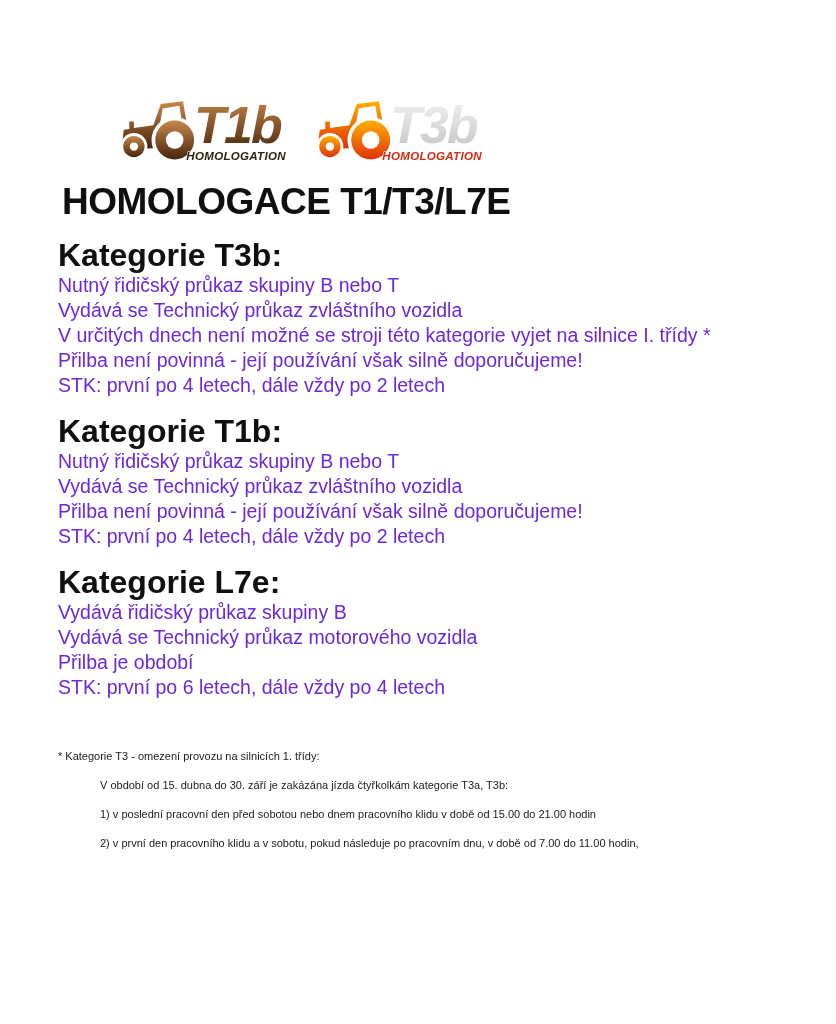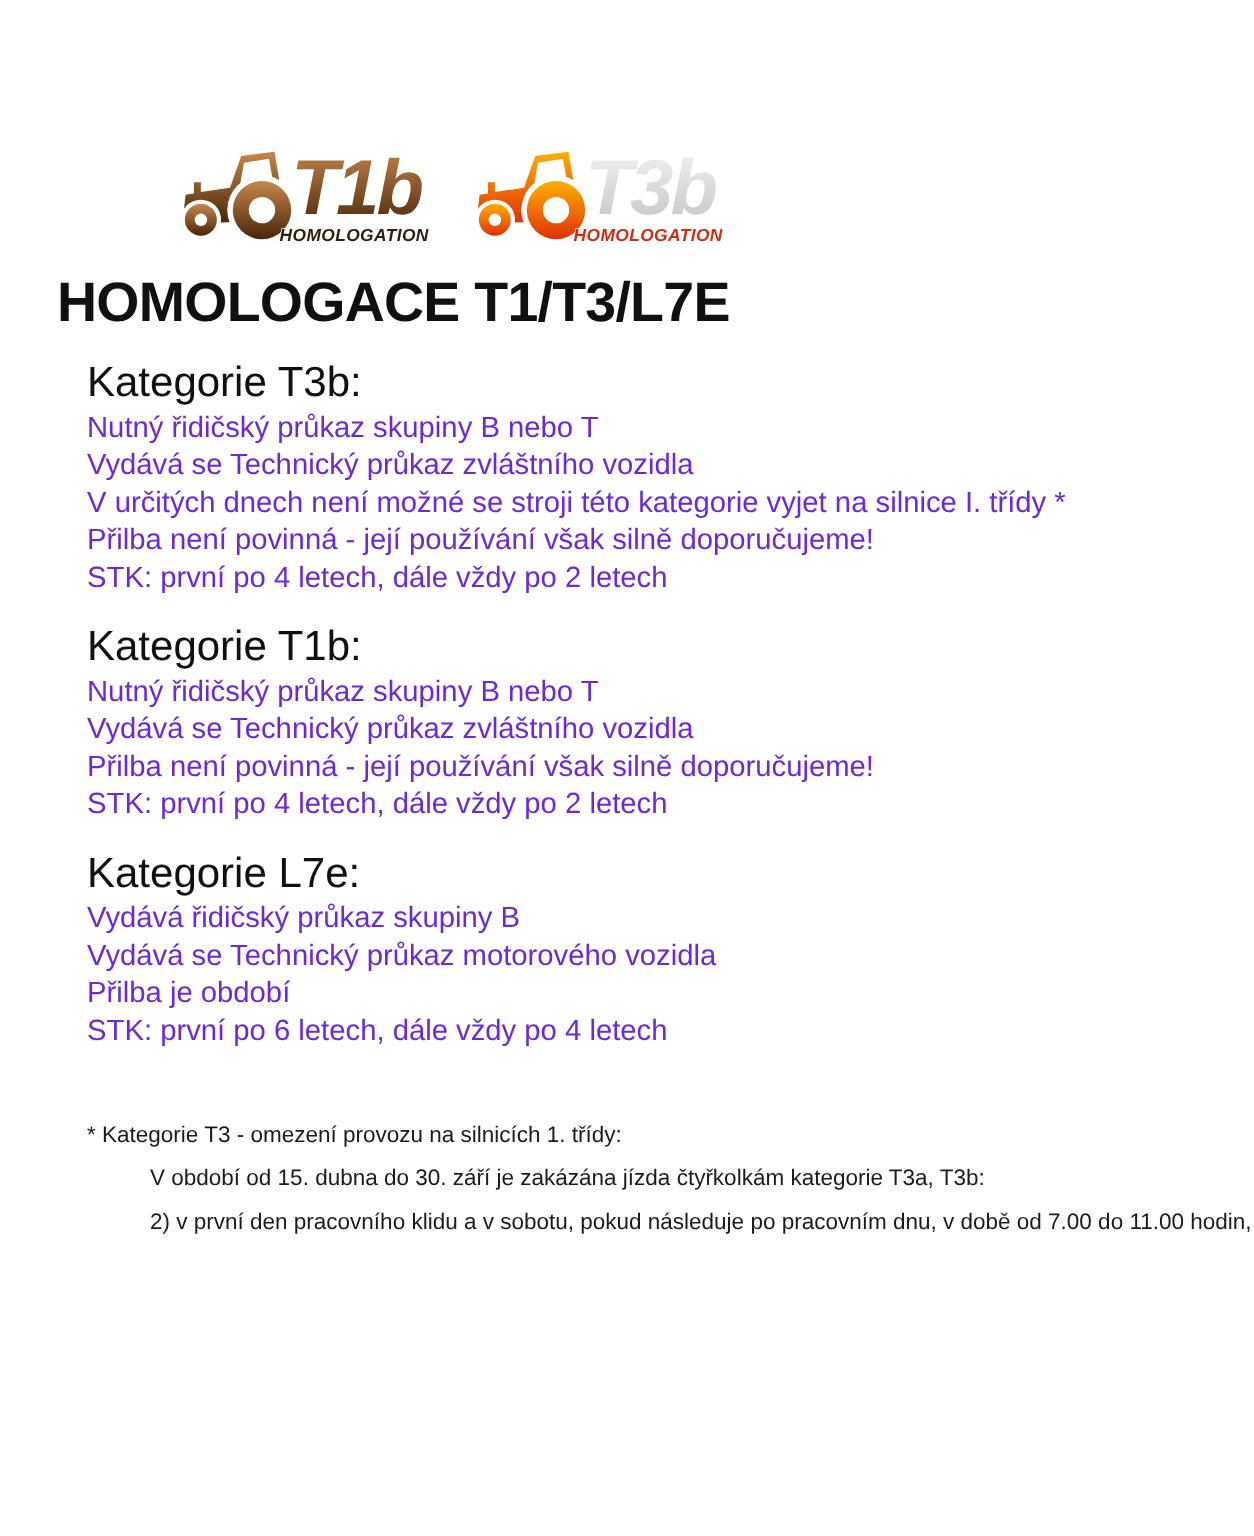--- a/index.html
+++ b/index.html
@@ -41,48 +41,48 @@
     font-style: italic;
     font-weight: bold;
     font-size: 12.5px;
     letter-spacing: 0.3px;
     paint-order: stroke;
     stroke: #ffffff;
     stroke-width: 1px;
   }
   
   .title {
-    margin: 16px 0 0 38px;
+    margin: 16px 0 0 62px;
     font-size: 37px;
     line-height: 40px;
     font-weight: bold;
     letter-spacing: -0.5px;
     color: #101010;
     white-space: nowrap;
   }
   
   .section { margin: 0 20px 0 58px; }
   .section h2 {
-    font-size: 28px;
+    font-size: 32px;
     line-height: 26px;
-    font-weight: normal;
+    font-weight: bold;
     color: #101010;
     margin: 20px 0 5px 0;
   }
   .section p {
     margin: 0;
     font-size: 19.5px;
     line-height: 25px;
     color: #6d28d9;
     white-space: nowrap;
   }
   
   .footnote {
     margin: 42px 0 0 58px;
-    font-size: 15px;
+    font-size: 11px;
     color: #1b1b1b;
   }
   .footnote p { margin: 0; line-height: 29px; white-space: nowrap; }
   .footnote .fn-sub { margin-left: 42px; }
 </style>
 </head>
 <body>
 
 <div class="page">
 
@@ -158,16 +158,17 @@
     <h2>Kategorie L7e:</h2>
     <p>Vydává řidičský průkaz skupiny B</p>
     <p>Vydává se Technický průkaz motorového vozidla</p>
     <p>Přilba je období</p>
     <p>STK: první po 6 letech, dále vždy po 4 letech</p>
   </section>
 
   <footer class="footnote">
     <p class="fn-intro">* Kategorie T3 - omezení provozu na silnicích 1. třídy:</p>
     <p class="fn-sub">V období od 15. dubna do 30. září je zakázána jízda čtyřkolkám kategorie T3a, T3b:</p>
+    <p class="fn-sub">1) v poslední pracovní den před sobotou nebo dnem pracovního klidu v době od 15.00 do 21.00 hodin</p>
     <p class="fn-sub">2) v první den pracovního klidu a v sobotu, pokud následuje po pracovním dnu, v době od 7.00 do 11.00 hodin,</p>
   </footer>
 
 </div>
 
 </body></html>

